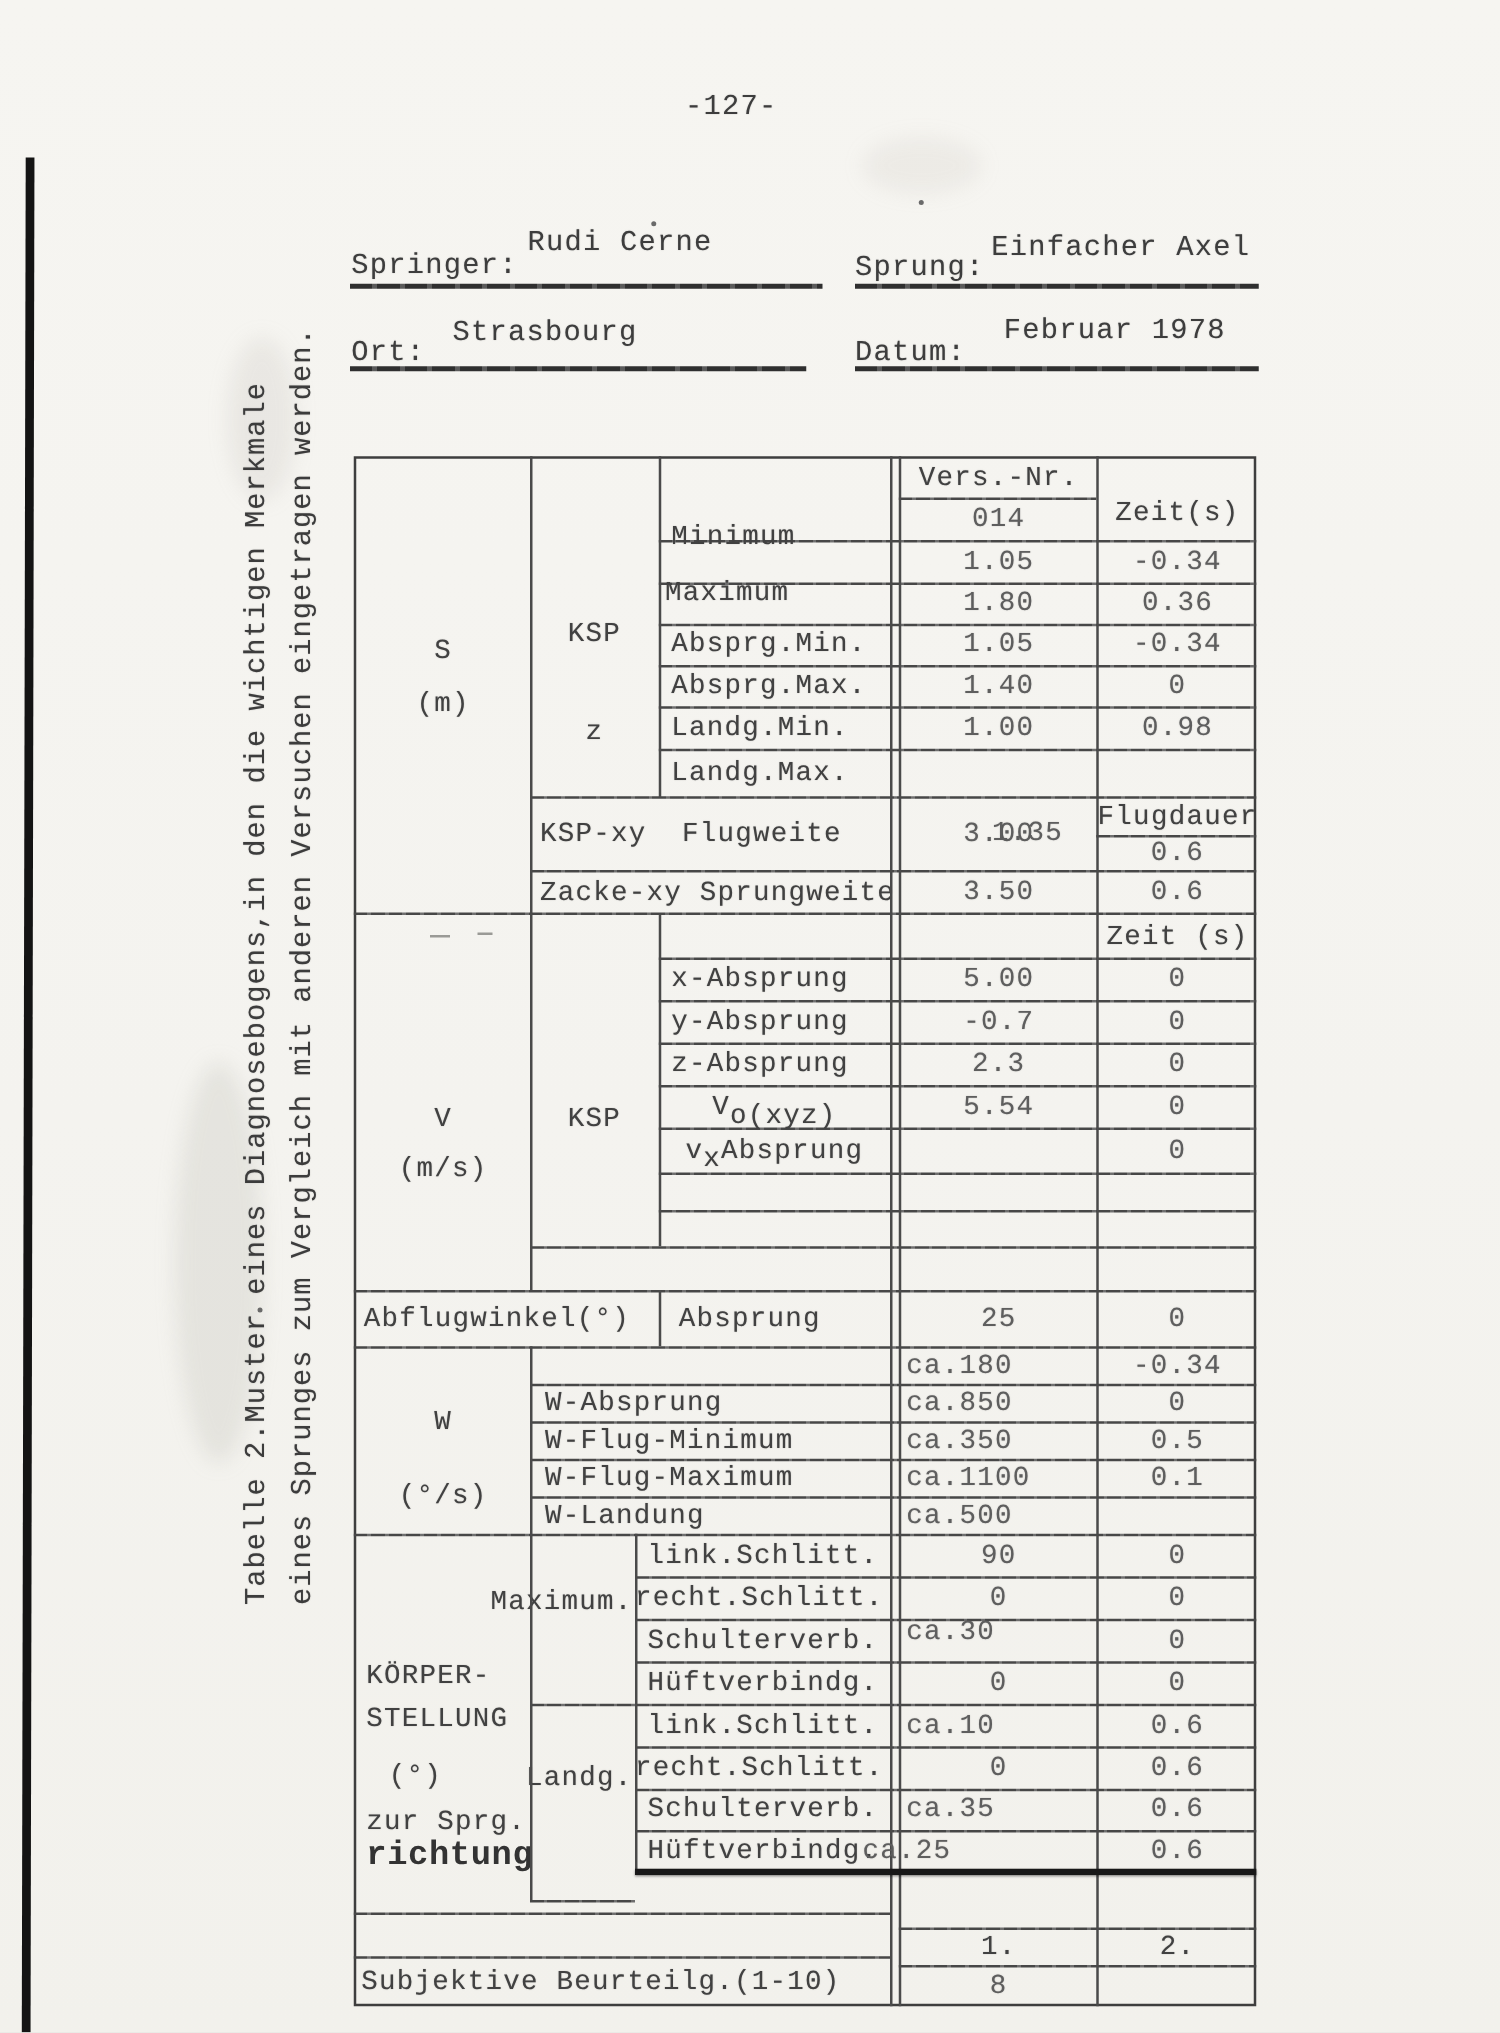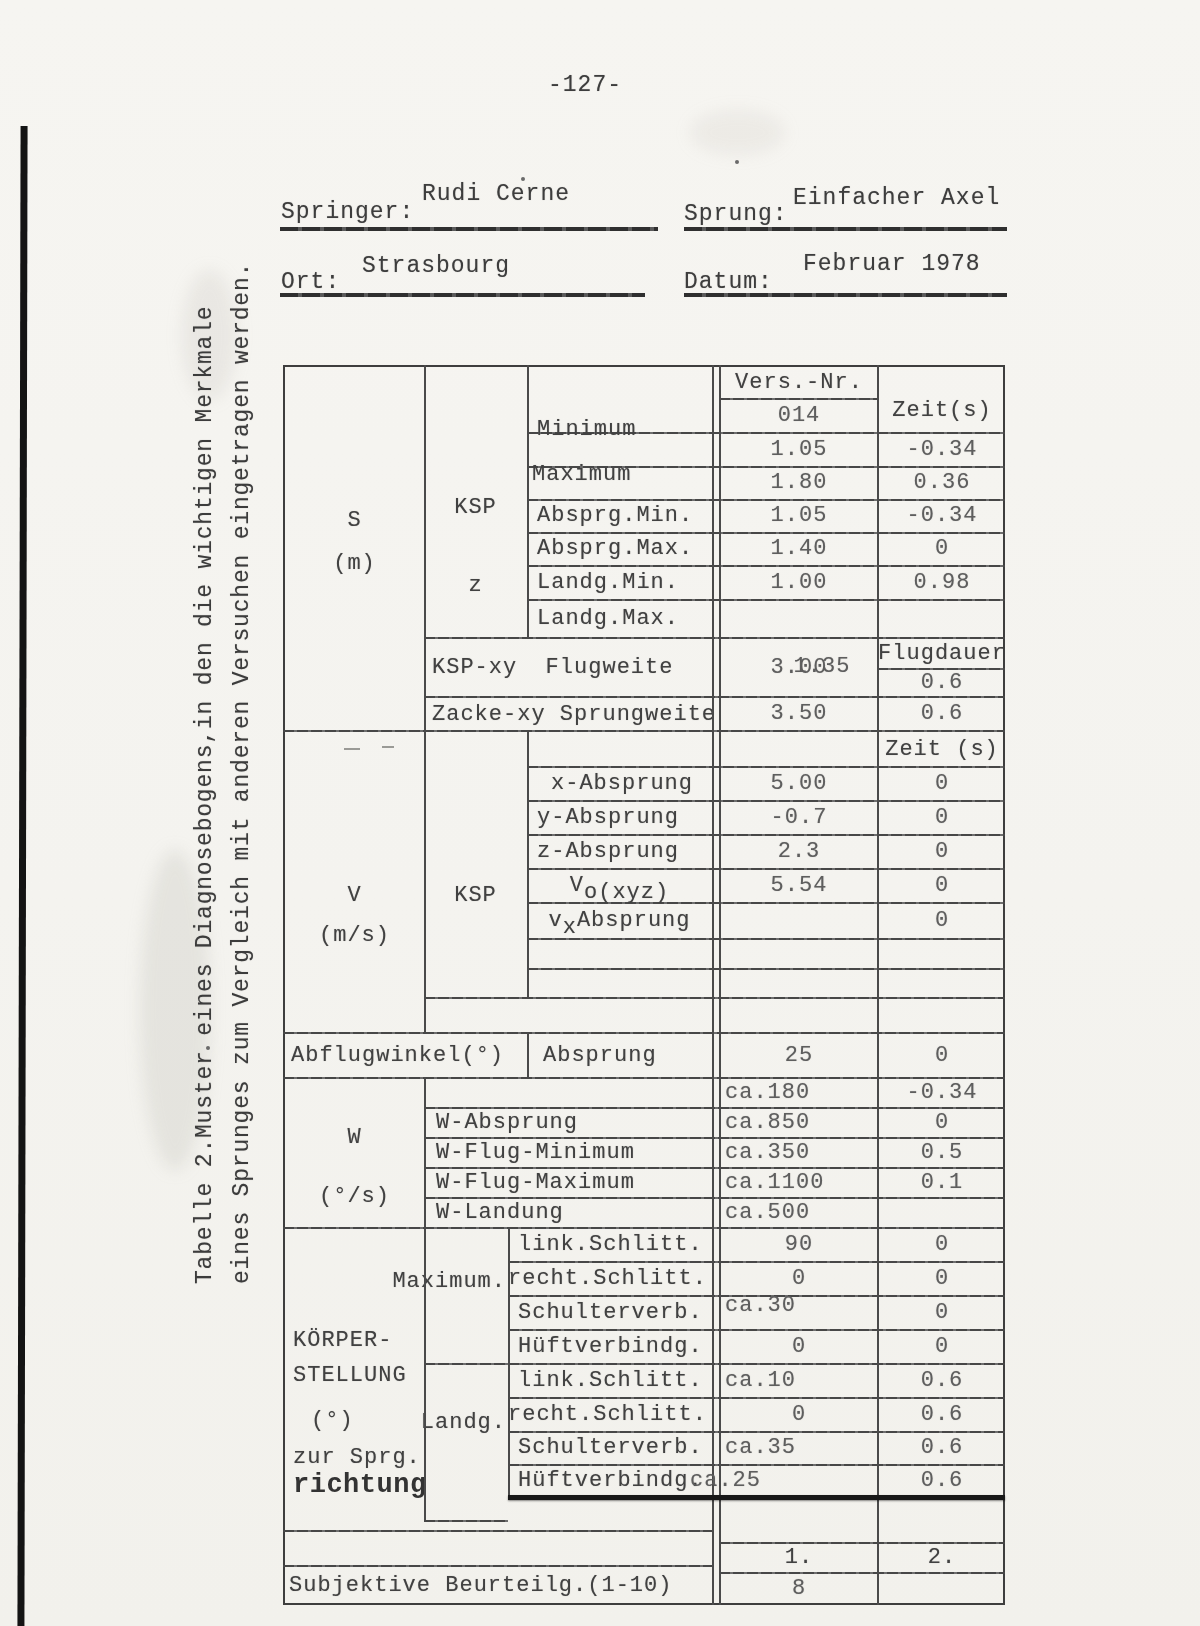--- a/index.html
+++ b/index.html
@@ -176,21 +176,21 @@
     <div class="cell txt c val" style="left: 879px; top: 499px; width: 126px; height: 33px;">-0.34</div>
     <div class="cell txt l" style="left: 527px; top: 532px; width: 185px; height: 33px; padding-left: 10px;">Absprg.Max.</div>
     <div class="cell txt c val" style="left: 721px; top: 532px; width: 156px; height: 33px;">1.40</div>
     <div class="cell txt c val" style="left: 879px; top: 532px; width: 126px; height: 33px;">0</div>
     <div class="cell txt l" style="left: 527px; top: 565px; width: 185px; height: 34px; padding-left: 10px;">Landg.Min.</div>
     <div class="cell txt c val" style="left: 721px; top: 565px; width: 156px; height: 34px;">1.00</div>
     <div class="cell txt c val" style="left: 879px; top: 565px; width: 126px; height: 34px;">0.98</div>
     <div class="cell txt l" style="left: 527px; top: 599px; width: 185px; height: 38px; padding-left: 10px;">Landg.Max.</div>
     <div class="cell txt c val" style="left: 760px; top: 599px; width: 124px; height: 38px; margin-top: 48px;">1.35</div>
     <div class="cell txt c val" style="left: 879px; top: 599px; width: 126px; height: 38px;"></div>
-    <div class="cell txt l" style="left: 527px; top: 766px; width: 185px; height: 34px; padding-left: 24px;">x-Absprung</div>
+    <div class="cell txt l" style="left: 527px; top: 766px; width: 185px; height: 34px; padding-left: 10px;">x-Absprung</div>
     <div class="cell txt c val" style="left: 721px; top: 766px; width: 156px; height: 34px;">5.00</div>
     <div class="cell txt c val" style="left: 879px; top: 766px; width: 126px; height: 34px;">0</div>
     <div class="cell txt l" style="left: 527px; top: 800px; width: 185px; height: 34px; padding-left: 10px;">y-Absprung</div>
     <div class="cell txt c val" style="left: 721px; top: 800px; width: 156px; height: 34px;">-0.7</div>
     <div class="cell txt c val" style="left: 879px; top: 800px; width: 126px; height: 34px;">0</div>
     <div class="cell txt l" style="left: 527px; top: 834px; width: 185px; height: 34px; padding-left: 10px;">z-Absprung</div>
     <div class="cell txt c val" style="left: 721px; top: 834px; width: 156px; height: 34px;">2.3</div>
     <div class="cell txt c val" style="left: 879px; top: 834px; width: 126px; height: 34px;">0</div>
     <div class="cell txt c" style="left: 527px; top: 868px; width: 185px; height: 34px;">
       <span>V</span>

